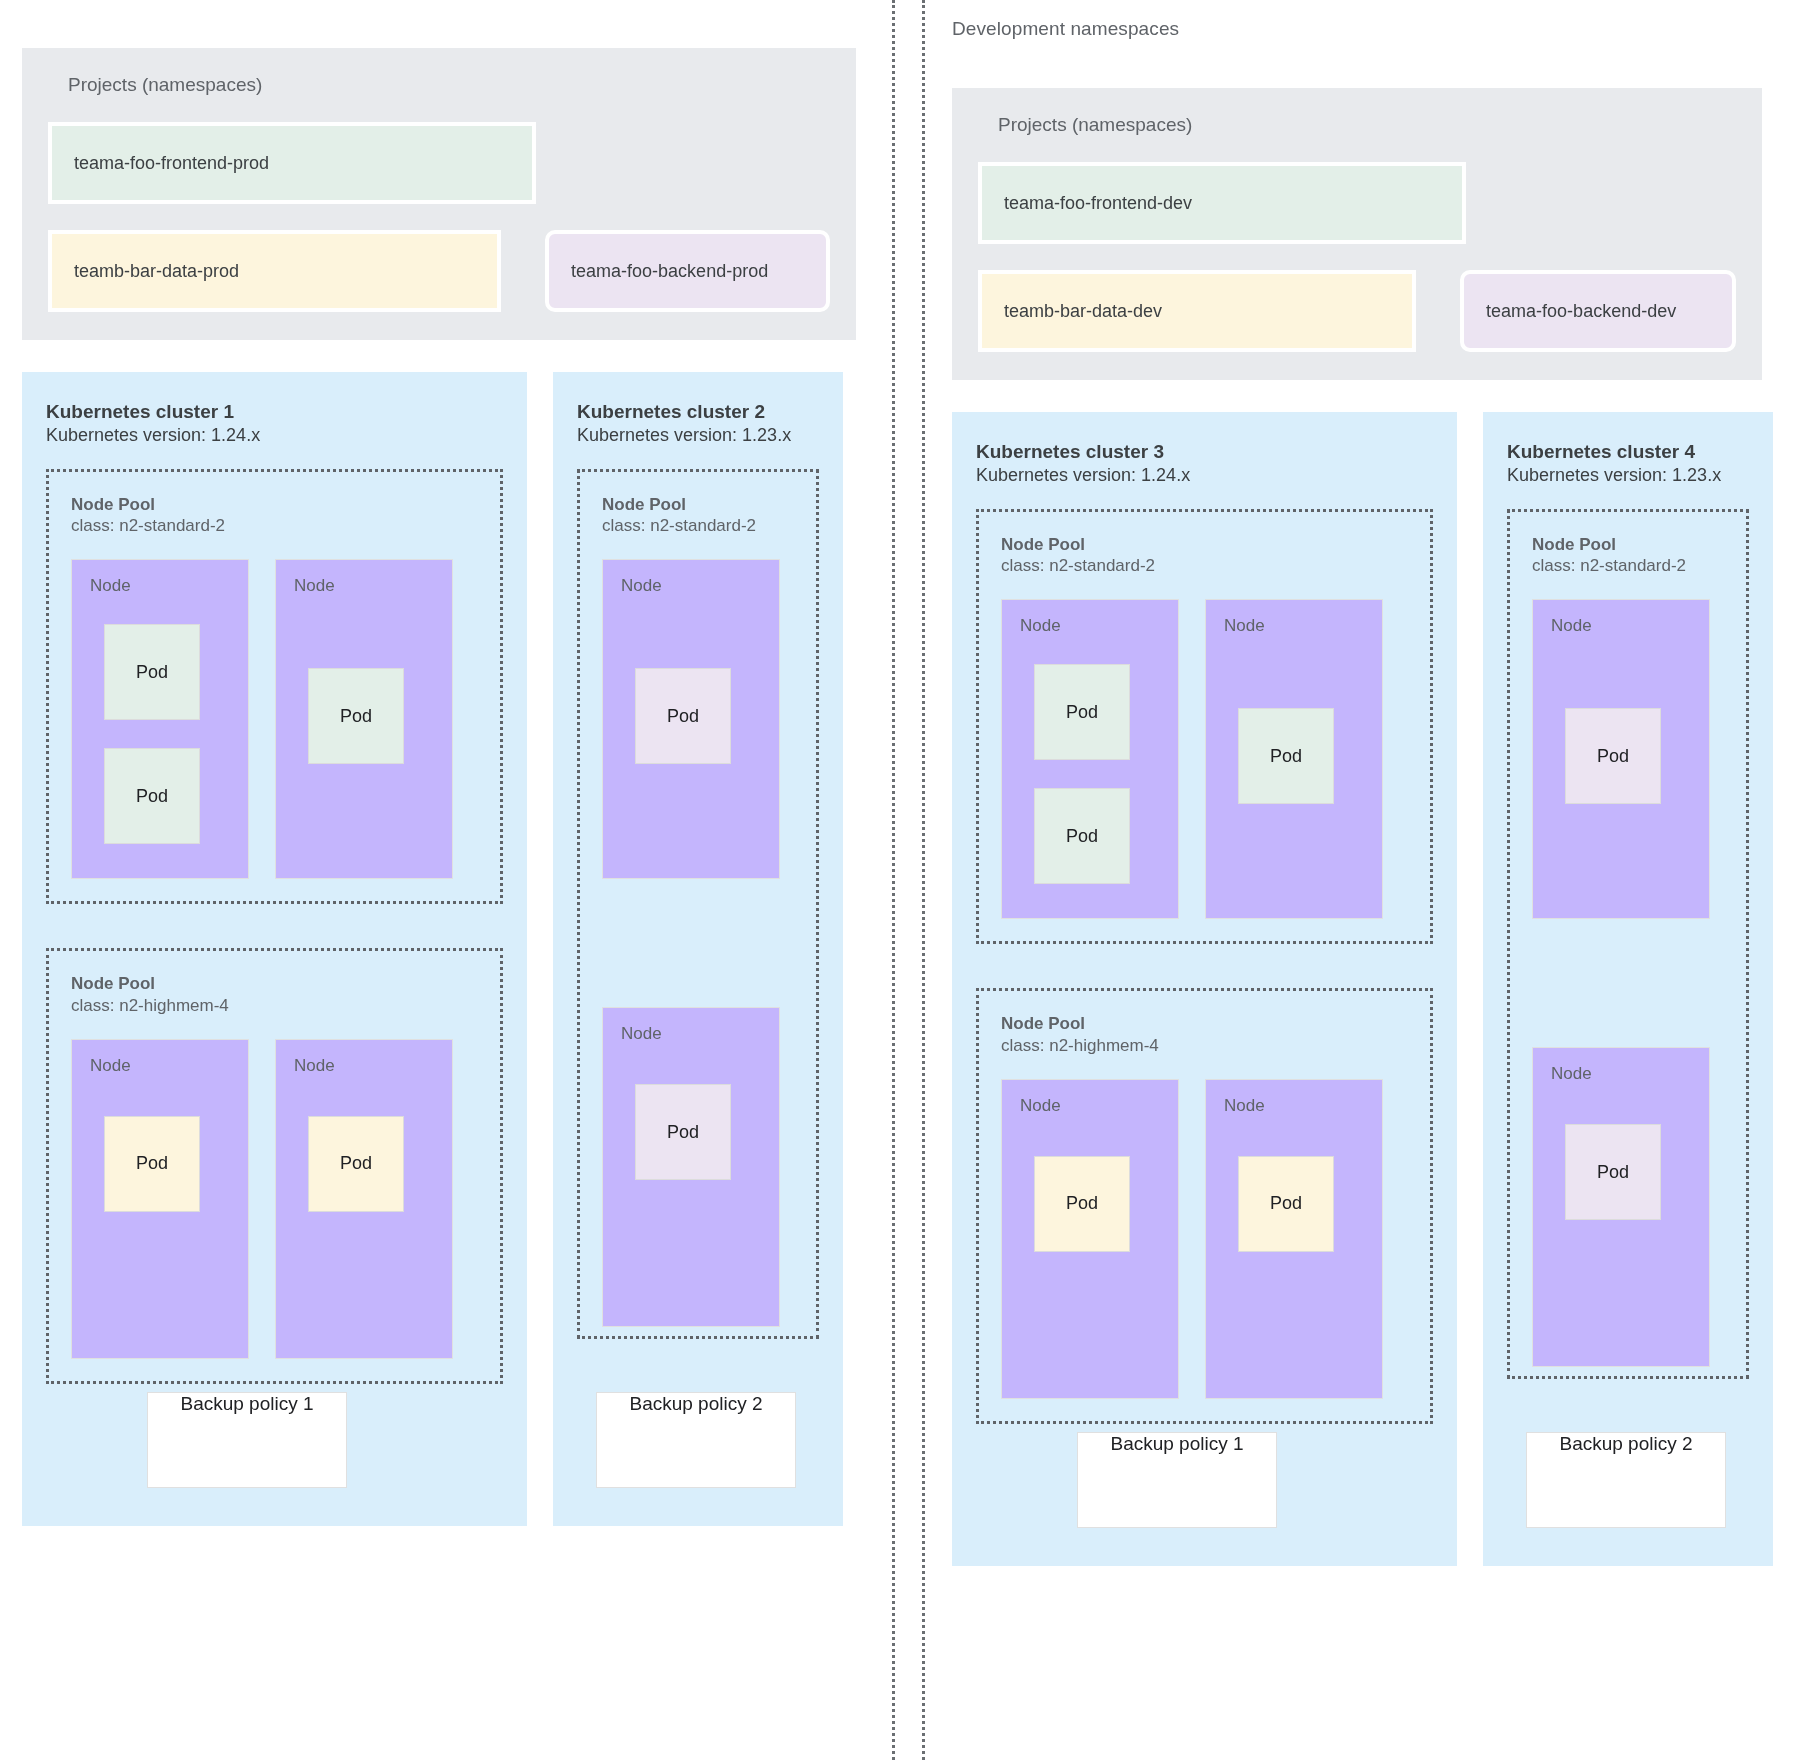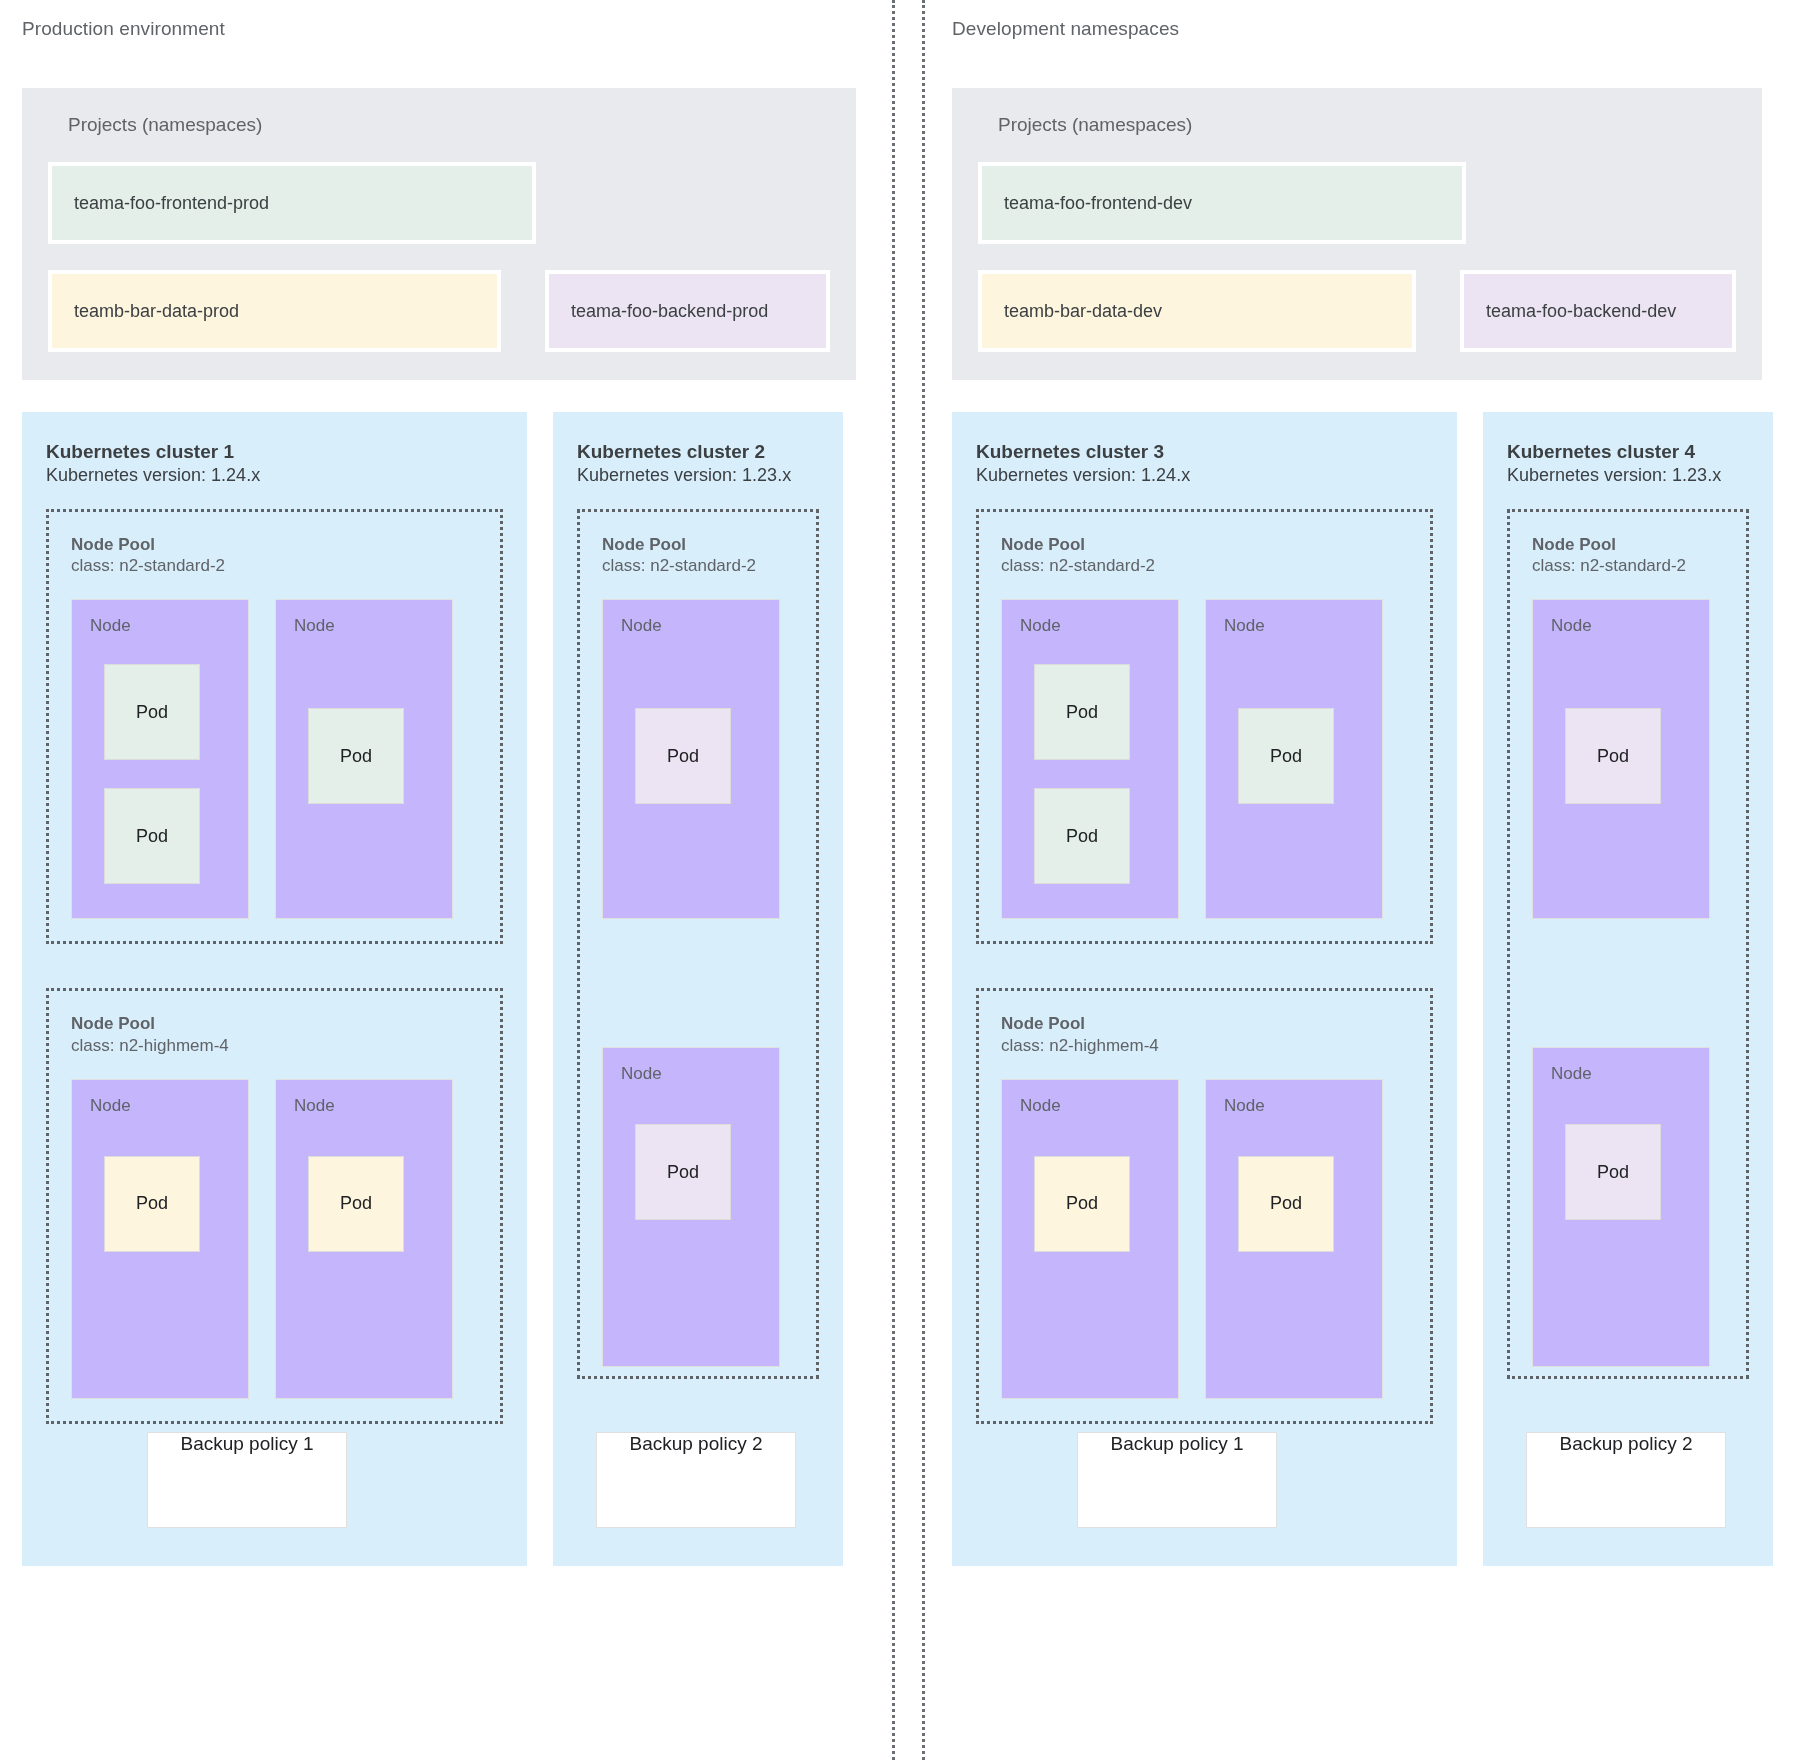--- a/index.html
+++ b/index.html
@@ -46,21 +46,21 @@
     box-sizing:border-box;
     height:82px;
     display:flex;align-items:center;
     padding-left:22px;
     font-size:18px;color:#3c4043;
   }
   .ns-green{background:#e3efe8;}
   .ns-yellow{background:#fdf5dd;}
   .ns-purple{background:#ece4f2;}
   .ns-wide{width:488px;}
-  .ns-narrow{width:306px;}
+  .ns-narrow{width:306px;border-radius:10px;}
   .ns-spacer{flex:1;}
 
   
   .clusters{
     display:flex;gap:26px;
     margin:32px 0 0 22px;
   }
   .cluster{
     background:#d9eefb;
     box-sizing:border-box;
@@ -125,21 +125,20 @@
     font-size:19px;color:#202124;
   }
   .backup-wide{width:200px;left:125px;bottom:38px;}
   .backup-narrow{width:200px;left:43px;bottom:38px;}
 </style>
 </head>
 <body>
 
 <div class="env env-prod">
 
-  <div class="env-title">Production environment</div>
 
   <div class="projects projects-prod">
     <div class="projects-title">Projects (namespaces)</div>
 
     <div class="ns-row">
       <div class="ns-chip ns-green ns-wide">
         <span>teama-foo-frontend-prod</span>
       </div>
       <div class="ns-spacer"></div>
     </div>

